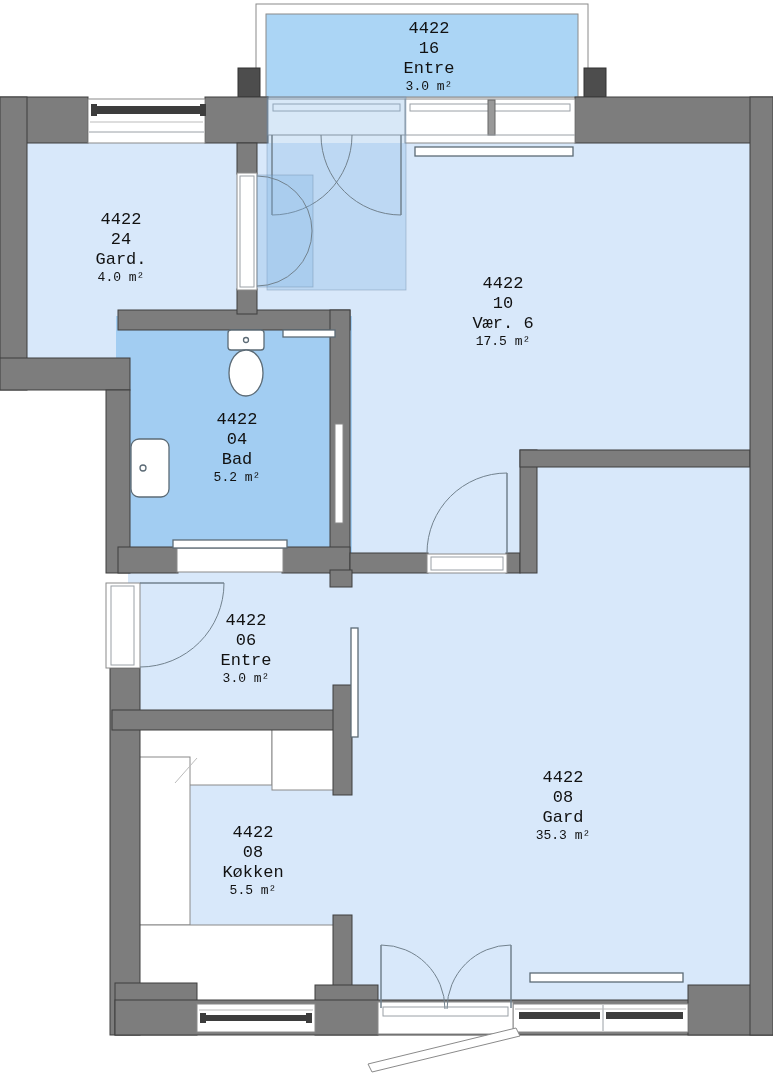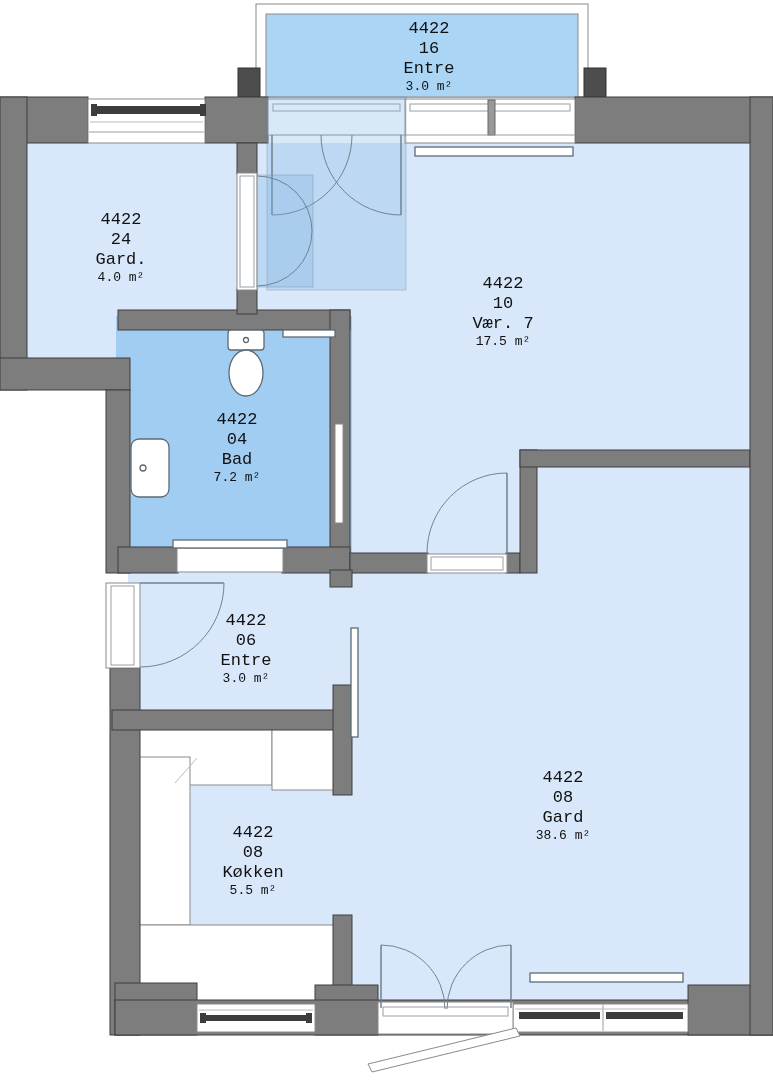--- a/index.html
+++ b/index.html
@@ -192,40 +192,40 @@
   </div>
   <div class="room-label" style="left:121px;top:248px">
     <div class="rl-main">4422</div>
     <div class="rl-main">24</div>
     <div class="rl-main">Gard.</div>
     <div class="rl-area">4.0 m²</div>
   </div>
   <div class="room-label" style="left:503px;top:312px">
     <div class="rl-main">4422</div>
     <div class="rl-main">10</div>
-    <div class="rl-main">Vær. 7</div>
+    <div class="rl-main">Vær. 6</div>
     <div class="rl-area">17.5 m²</div>
   </div>
   <div class="room-label" style="left:237px;top:448px">
     <div class="rl-main">4422</div>
     <div class="rl-main">04</div>
     <div class="rl-main">Bad</div>
-    <div class="rl-area">7.2 m²</div>
+    <div class="rl-area">5.2 m²</div>
   </div>
   <div class="room-label" style="left:246px;top:649px">
     <div class="rl-main">4422</div>
     <div class="rl-main">06</div>
     <div class="rl-main">Entre</div>
     <div class="rl-area">3.0 m²</div>
   </div>
   <div class="room-label" style="left:253px;top:861px">
     <div class="rl-main">4422</div>
     <div class="rl-main">08</div>
     <div class="rl-main">Køkken</div>
     <div class="rl-area">5.5 m²</div>
   </div>
   <div class="room-label" style="left:563px;top:806px">
     <div class="rl-main">4422</div>
     <div class="rl-main">08</div>
     <div class="rl-main">Gard</div>
-    <div class="rl-area">38.6 m²</div>
+    <div class="rl-area">35.3 m²</div>
   </div>
 </div>
 
 </body></html>

